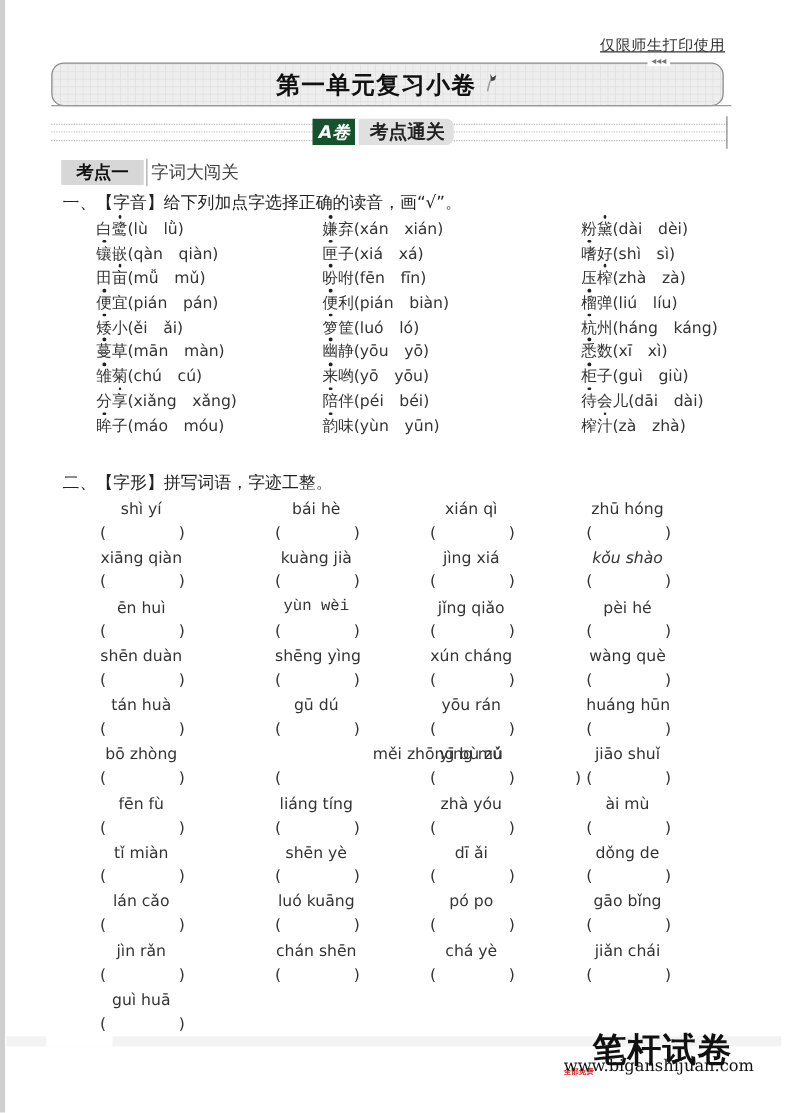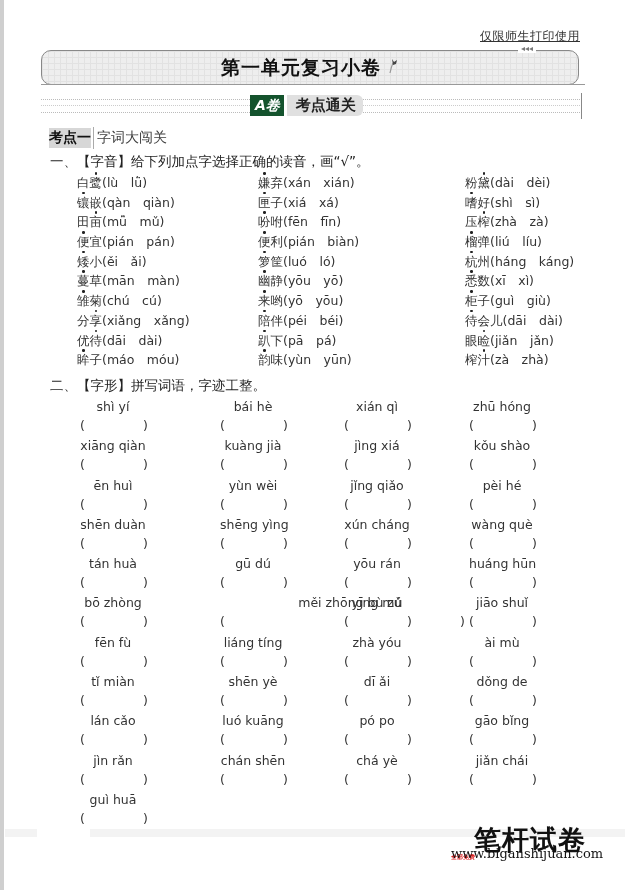--- a/index.html
+++ b/index.html
@@ -43,21 +43,21 @@
     padding: 0 5px; display: flex; align-items: center;
   }
   .badge-label {
     background: #e0e0e0; color: #222; font-weight: bold; font-size: 15px; padding: 0 7px 0 9px;
     border-radius: 0 6px 6px 0; display: flex; align-items: center; margin-left: -1px;
     border-left: 3px solid #fff;
   }
   .kaodian {
     position: absolute; left: 49px; top: 128px; display: flex; align-items: center; height: 20px;
   }
-  .kaodian-tag { background: #d7d7d7; font-weight: bold; font-size: 14px; padding: 1px 0; color: #111; }
+  .kaodian-tag { background: #d7d7d7; font-weight: bold; font-size: 14px; padding: 1px 12px; color: #111; }
   .kaodian-sep { width: 1px; height: 22px; background: #aaa; margin: 0 3px 0 2px; }
   .kaodian-title { font-weight: normal; font-size: 14px; color: #404040; }
   .q-heading { position: absolute; left: 50px; font-size: 13.5px; color: #222; }
   .pron-grid { position: absolute; left: 77px; top: 175px; width: 520px; }
   .pron-row { height: 19.7px; position: relative; }
   .pron-item {
     position: absolute; top: 0; font-size: 12.5px; color: #333; white-space: nowrap;
     font-family: "DejaVu Serif", "Liberation Serif", serif;
   }
   .pron-item .py { font-family: "DejaVu Sans", "Liberation Sans", sans-serif; }
@@ -161,25 +161,20 @@
       <span class="pron-item col0"><span></span><span class="dot">雏</span><span>菊</span><span class="py">(chú　cú)</span></span>
       <span class="pron-item col1"><span></span><span class="dot">来</span><span>哟</span><span class="py">(yō　yōu)</span></span>
       <span class="pron-item col2"><span></span><span class="dot">柜</span><span>子</span><span class="py">(guì　giù)</span></span>
     </div>
     <div class="pron-row">
       <span class="pron-item col0"><span>分</span><span class="dot">享</span><span></span><span class="py">(xiǎng　xǎng)</span></span>
       <span class="pron-item col1"><span></span><span class="dot">陪</span><span>伴</span><span class="py">(péi　béi)</span></span>
       <span class="pron-item col2"><span></span><span class="dot">待</span><span>会儿</span><span class="py">(dāi　dài)</span></span>
     </div>
     <div class="pron-row">
-      <span class="pron-item col0"><span>优</span><span class="dot">待</span><span></span><span class="py">(dāi　dài)</span></span>
-      <span class="pron-item col1"><span></span><span class="dot">趴</span><span>下</span><span class="py">(pā　pá)</span></span>
-      <span class="pron-item col2"><span>眼</span><span class="dot">睑</span><span></span><span class="py">(jiǎn　jǎn)</span></span>
-    </div>
-    <div class="pron-row">
       <span class="pron-item col0"><span></span><span class="dot">眸</span><span>子</span><span class="py">(máo　móu)</span></span>
       <span class="pron-item col1"><span></span><span class="dot">韵</span><span>味</span><span class="py">(yùn　yūn)</span></span>
       <span class="pron-item col2"><span>榨</span><span class="dot">汁</span><span></span><span class="py">(zà　zhà)</span></span>
     </div>
   </div>
 
 <div class="q-heading" style="top:377px;">二、【字形】拼写词语，字迹工整。</div>
 
 <div class="write-grid" id="write-grid">
     <div class="w-row">
@@ -228,37 +223,37 @@
         </div>
       </div>
       <div class="w-cell wc2">
         <div class="w-py" style="width: 66px;">jìng xiá</div>
         <div class="w-box">
           <span class="lp">(</span>
           <span class="rp">)</span>
         </div>
       </div>
       <div class="w-cell wc3">
-        <div class="w-py" style="width: 66px;">kǒu shào</div>
+        <div class="w-py" style="width: 66px; font-style: italic;">kǒu shào</div>
         <div class="w-box">
           <span class="lp">(</span>
           <span class="rp">)</span>
         </div>
       </div>
     </div>
     <div class="w-row">
       <div class="w-cell wc0">
         <div class="w-py" style="width: 66px;">ēn huì</div>
         <div class="w-box">
           <span class="lp">(</span>
           <span class="rp">)</span>
         </div>
       </div>
       <div class="w-cell wc1">
-        <div class="w-py" style="width: 66px;">yùn wèi</div>
+        <div class="w-py" style="width: 66px; font-family: Liberation Mono, monospace;">yùn wèi</div>
         <div class="w-box">
           <span class="lp">(</span>
           <span class="rp">)</span>
         </div>
       </div>
       <div class="w-cell wc2">
         <div class="w-py" style="width: 66px;">jǐng qiǎo</div>
         <div class="w-box">
           <span class="lp">(</span>
           <span class="rp">)</span>

